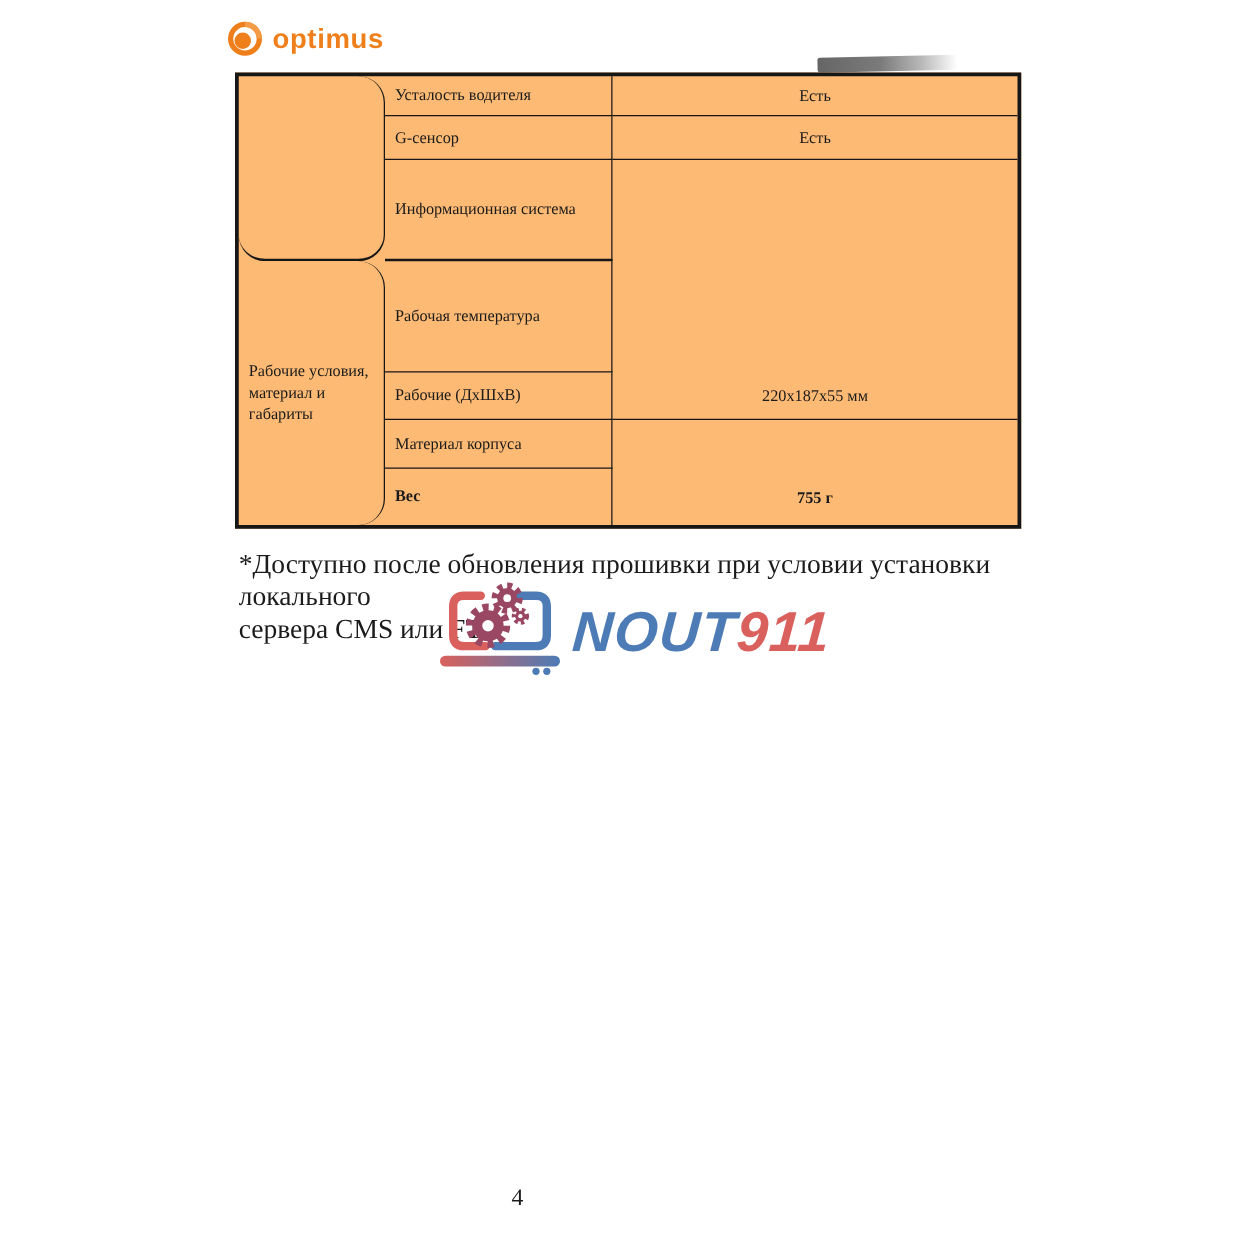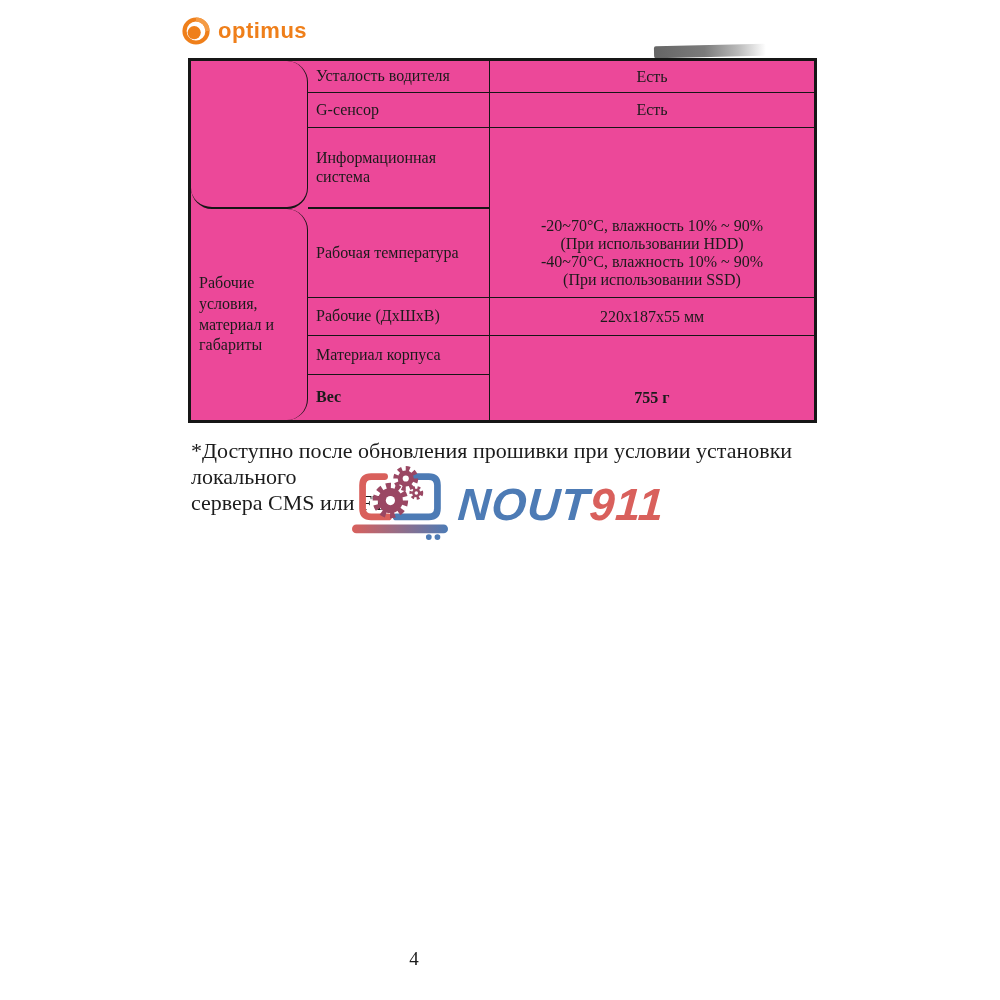--- a/index.html
+++ b/index.html
@@ -10,21 +10,21 @@
   
   .optimus-logo { position:absolute; left:181px; top:16px; display:flex; align-items:center; gap:7px; }
   .optimus-logo svg { display:block; }
   .optimus-text { font-family:"Liberation Sans", sans-serif; font-size:22px; font-weight:600;
                   color:#ef7f1a; letter-spacing:.5px; }
 
   
   .spec-table { position:absolute; left:188px; top:58px;
                 display:grid; grid-template-columns:117px 182px 324px;
                 grid-template-rows:32px 35px 81px 89px 38px 39px 45px;
-                border:3px solid #161616; background:#ec4899; font-size:16px; }
+                border:3px solid #161616; background:#fdba74; font-size:13px; }
   .cell { border-right:1.6px solid #161616; border-bottom:1.6px solid #161616;
           display:flex; align-items:center; }
   .lbl { padding:2px 6px 2px 8px; text-align:left; line-height:1.15; }
   .val { justify-content:center; text-align:center; padding:2px 6px; border-right:none; white-space:pre-line; }
   .group-cell { grid-column:1; border-right:1.6px solid #161616; display:flex; align-items:center;
                 padding:2px 4px 2px 8px; line-height:1.3;border-radius:21px; }
   .g1 { grid-row:1 / 4; border-bottom:2.6px solid #161616; }
   .g2 { grid-row:4 / 8; border-bottom:none; }
   .r3b { border-bottom:2.6px solid #161616; }
   .r7 { border-bottom:none;font-weight:bold; }
@@ -76,24 +76,20 @@
     <div class="cell val" style="grid-column:3;grid-row:1;">Есть</div>
 
     <div class="cell lbl" style="grid-column:2;grid-row:2;">G-сенсор</div>
     <div class="cell val" style="grid-column:3;grid-row:2;">Есть</div>
 
     <div class="cell lbl r3b" style="grid-column:2;grid-row:3;">Информационная система</div>
 
     <div class="group-cell g2">Рабочие условия, материал и габариты</div>
 
     <div class="cell lbl" style="grid-column:2;grid-row:4;">Рабочая температура</div>
-    <div class="cell val temp" style="grid-column:3;grid-row:4;">-20~70°C, влажность 10% ~ 90%
-(При использовании HDD)
--40~70°C, влажность 10% ~ 90%
-(При использовании SSD)</div>
 
     <div class="cell lbl" style="grid-column:2;grid-row:5;">Рабочие (ДхШхВ)</div>
     <div class="cell val" style="grid-column:3;grid-row:5;">220x187x55 мм</div>
 
     <div class="cell lbl" style="grid-column:2;grid-row:6;">Материал корпуса</div>
 
     <div class="cell lbl r7" style="grid-column:2;grid-row:7;">Вес</div>
     <div class="cell val r7" style="grid-column:3;grid-row:7;">755 г</div>
   </div>
 

